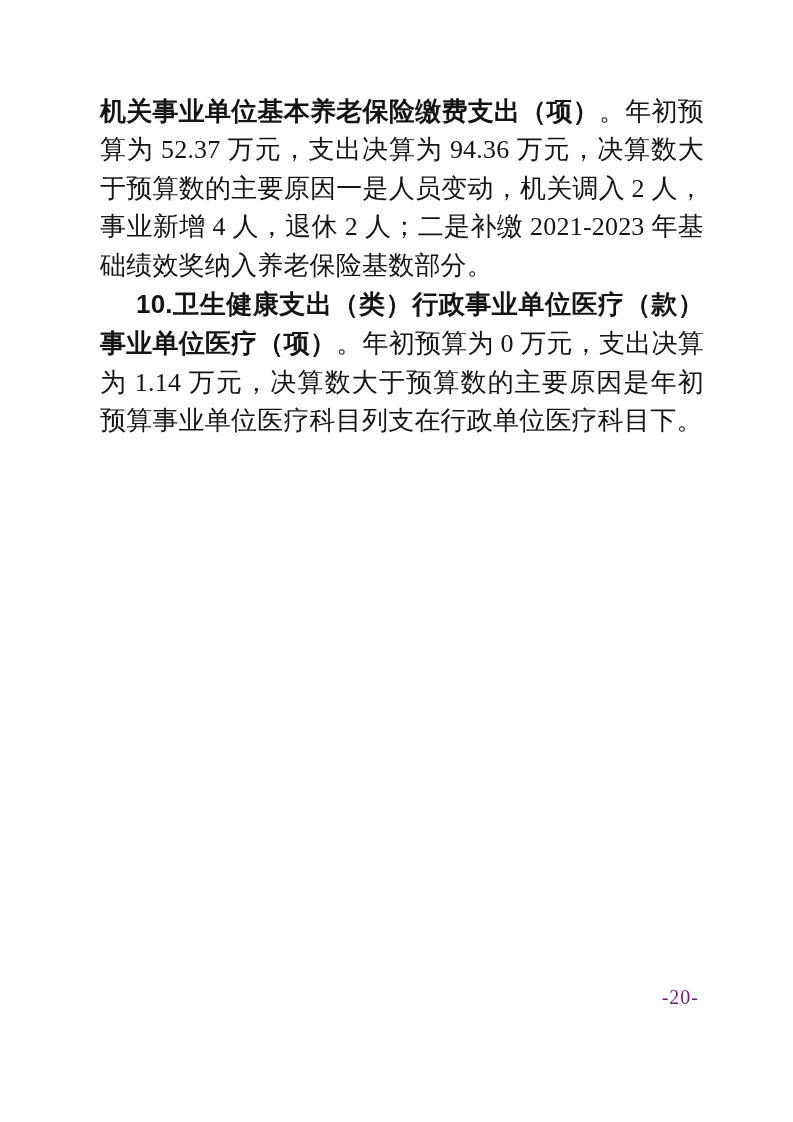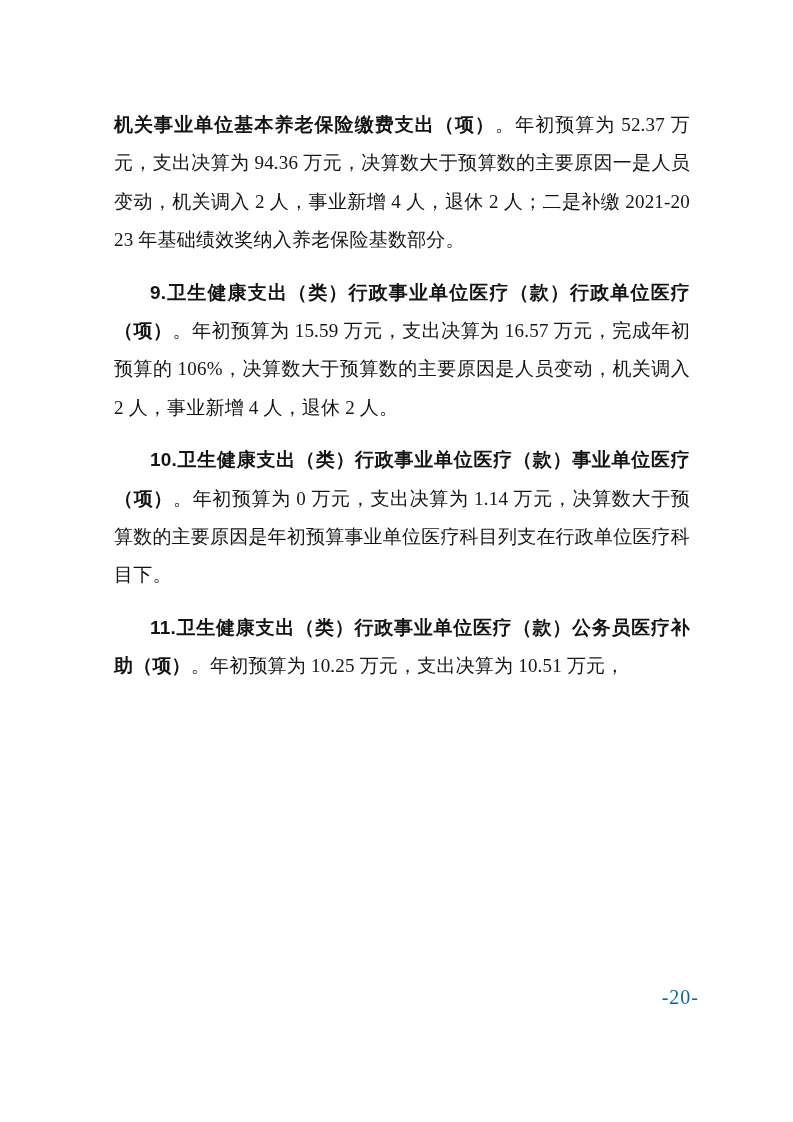--- a/index.html
+++ b/index.html
@@ -16,58 +16,56 @@
     font-family: "Liberation Serif", "DejaVu Serif", serif;
     color: #141414;
   }
   .content {
     position: absolute;
     left: 100px;
     top: 92px;
     width: 604px;
   }
   p.para {
-    margin: 14px;
+    margin: 0;
     padding: 0;
-    font-size: 19px;
+    font-size: 26px;
     line-height: 38.4px;
     text-align: justify;
     text-justify: inter-character;
     letter-spacing: 0.2px;
     word-break: break-all;
   }
   p.para.indent {
     text-indent: 36px;
   }
   .bold-head {
     font-weight: 700;
     font-family: "Liberation Sans", "DejaVu Sans", sans-serif;
   }
   .page-num {
     position: absolute;
     top: 986px;
     right: 94px;
     font-size: 20px;
     letter-spacing: 1px;
     font-family: "Liberation Serif", "DejaVu Serif", serif;
-    color: #0369a1;
+    color: #701a75;
   }
 </style>
 </head>
 <body>
 
 <div class="page">
   <div class="content">
 
     <p class="para"><span class="bold-head">机关事业单位基本养老保险缴费支出（项）</span><span>。年初预算为 52.37 万元，支出决算为 94.36 万元，决算数大于预算数的主要原因一是人员变动，机关调入 2 人，事业新增 4 人，退休 2 人；二是补缴 2021-2023 年基础绩效奖纳入养老保险基数部分。</span></p>
 
 
 
-    <p class="para indent"><span class="bold-head">9.卫生健康支出（类）行政事业单位医疗（款）行政单位医疗（项）</span><span>。年初预算为 15.59 万元，支出决算为 16.57 万元，完成年初预算的 106%，决算数大于预算数的主要原因是人员变动，机关调入 2 人，事业新增 4 人，退休 2 人。</span></p>
 
     <p class="para indent"><span class="bold-head">10.卫生健康支出（类）行政事业单位医疗（款）事业单位医疗（项）</span><span>。年初预算为 0 万元，支出决算为 1.14 万元，决算数大于预算数的主要原因是年初预算事业单位医疗科目列支在行政单位医疗科目下。</span></p>
 
-    <p class="para indent"><span class="bold-head">11.卫生健康支出（类）行政事业单位医疗（款）公务员医疗补助（项）</span><span>。年初预算为 10.25 万元，支出决算为 10.51 万元，</span></p>
 
   </div>
 
   <div class="page-num">-20-</div>
 </div>
 
 </body></html>

